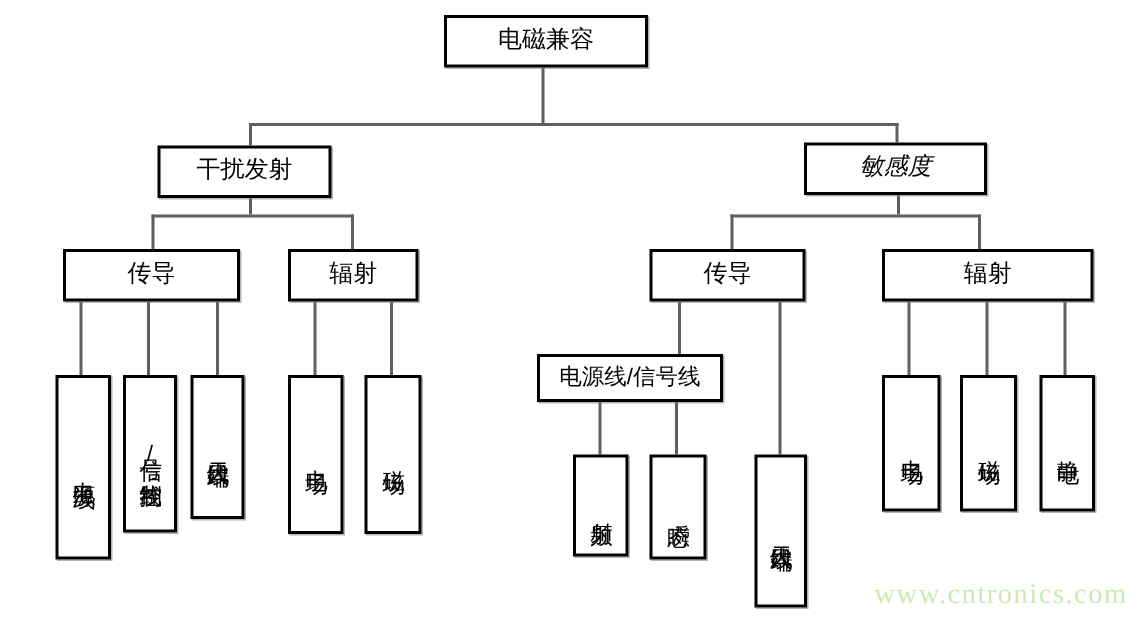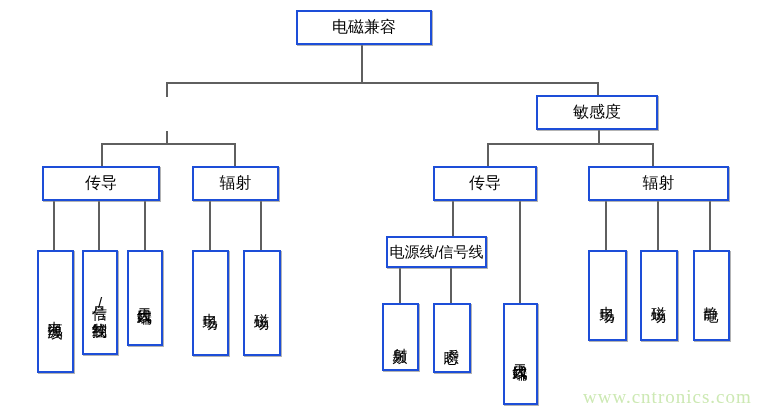--- a/index.html
+++ b/index.html
@@ -1,21 +1,21 @@
 <!DOCTYPE html>
 <html><head>
 <meta charset="utf-8">
 <style>
   html,body{margin:0;padding:0;background:#fff;}
   .canvas{
     position:relative;width:762px;height:415px;background:#ffffff;overflow:hidden;
     font-family:"Liberation Sans","DejaVu Sans",sans-serif;color:#000;
   }
   .node{
-    position:absolute;box-sizing:border-box;border:2px solid #1d4ed8;background:#fff;
+    position:absolute;box-sizing:border-box;border:2px solid #000000;background:#fff;
     display:flex;align-items:center;justify-content:center;text-align:center;
     font-size:16px;line-height:1.15;z-index:2;box-shadow:1px 1px 0 rgba(128,128,128,.6);
     white-space:nowrap;
   }
   .node.v{
     writing-mode:vertical-rl;text-orientation:upright;
     font-size:15px;letter-spacing:2px;line-height:1;
   }
   .node.small{font-size:15px;}
   .line{position:absolute;background:#5f5f5f;z-index:1;}
@@ -56,35 +56,36 @@
   <div class="line v" style="left:519px;top:200px;height:103px;"></div>
   <div class="line v" style="left:399px;top:268px;height:35px;"></div>
   <div class="line v" style="left:450px;top:268px;height:35px;"></div>
 
   <div class="line v" style="left:605px;top:200px;height:50px;"></div>
   <div class="line v" style="left:657px;top:200px;height:50px;"></div>
   <div class="line v" style="left:709px;top:200px;height:50px;"></div>
 
   <div class="node" style="left:296px;top:10px;width:136px;height:35px;">电磁兼容</div>
 
-  <div class="node" style="left:536px;top:95px;width:122px;height:35px;">敏感度</div>
+  <div class="node" style="left:105px;top:97px;width:116px;height:35px;">干扰发射</div>
+  <div class="node" style="left:536px;top:95px;width:122px;height:35px;font-style:italic;">敏感度</div>
 
   <div class="node" style="left:42px;top:166px;width:118px;height:35px;">传导</div>
   <div class="node" style="left:192px;top:166px;width:87px;height:35px;">辐射</div>
   <div class="node" style="left:433px;top:166px;width:104px;height:35px;">传导</div>
   <div class="node" style="left:588px;top:166px;width:141px;height:35px;">辐射</div>
 
   <div class="node v" style="left:37px;top:250px;width:37px;height:123px;">电源线</div>
   <div class="node v" style="left:82px;top:250px;width:36px;height:105px;letter-spacing:0;">信号/控制线</div>
   <div class="node v" style="left:127px;top:250px;width:36px;height:96px;letter-spacing:1px;">天线端口</div>
 
   <div class="node v" style="left:192px;top:250px;width:37px;height:106px;">电场</div>
   <div class="node v" style="left:243px;top:250px;width:38px;height:106px;">磁场</div>
 
-  <div class="node small" style="left:386px;top:236px;width:101px;height:32px;">电源线/信号线</div>
+  <div class="node small" style="left:358px;top:236px;width:124px;height:32px;">电源线/信号线</div>
   <div class="node v" style="left:503px;top:303px;width:35px;height:102px;letter-spacing:1px;">天线端口</div>
 
   <div class="node v" style="left:382px;top:303px;width:37px;height:68px;letter-spacing:1px;">射频</div>
   <div class="node v" style="left:433px;top:303px;width:38px;height:70px;letter-spacing:1px;">瞬态</div>
 
   <div class="node v" style="left:588px;top:250px;width:39px;height:91px;">电场</div>
   <div class="node v" style="left:640px;top:250px;width:38px;height:91px;">磁场</div>
   <div class="node v" style="left:693px;top:250px;width:37px;height:91px;">静电</div>
 
   <div class="watermark">www.cntronics.com</div>

